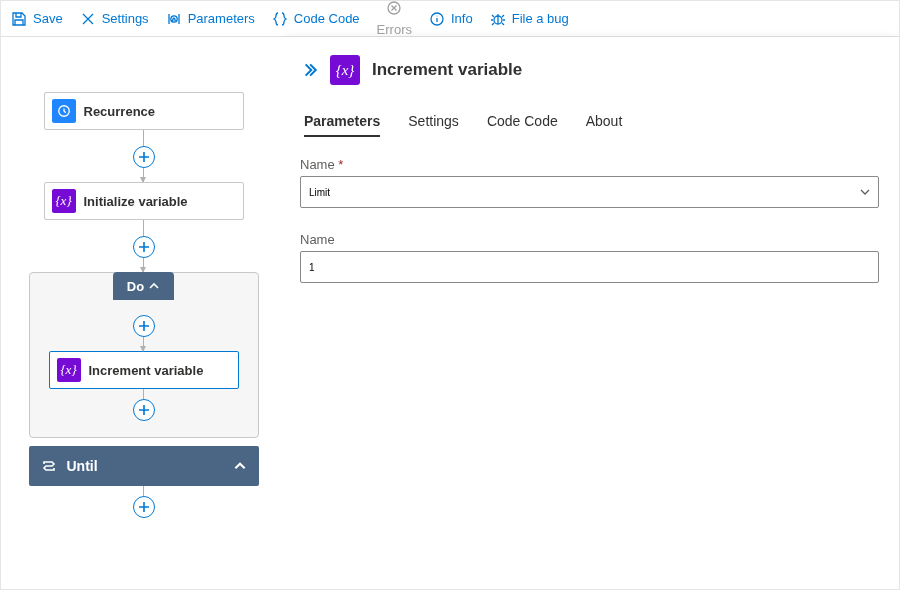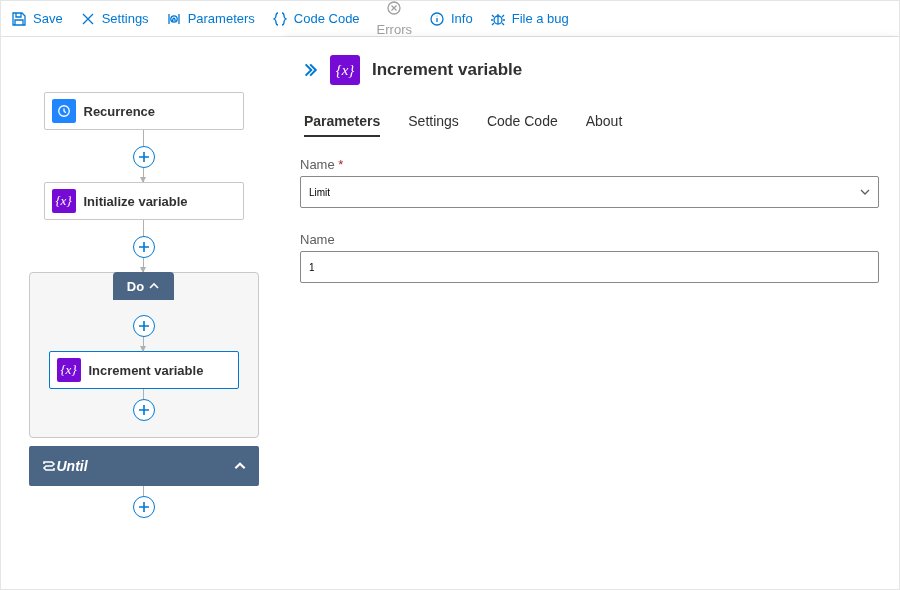--- a/index.html
+++ b/index.html
@@ -31,21 +31,21 @@
   .arrow { width:1px; height:14px; background:#b0b0b0; position:relative; }
   .arrow::after { content:""; position:absolute; bottom:-1px; left:-3px; width:0; height:0; border-left:3.5px solid transparent; border-right:3.5px solid transparent; border-top:6px solid #b0b0b0; }
   .add-btn { width:22px; height:22px; border:1px solid #0078d4; border-radius:50%; background:#fff; color:#0078d4; display:flex; align-items:center; justify-content:center; cursor:pointer; }
   .add-btn svg { width:12px; height:12px; stroke:#0078d4; stroke-width:1.6; }
 
   .do-tab { background:#4b6584; color:#fff; height:28px; border-radius:4px 4px 0 0; display:flex; align-items:center; gap:4px; padding:0 14px; font-weight:600; font-size:13px; }
   .do-box { border:1px solid #c8c8c8; border-radius:4px; width:230px; background:#f6f6f6; display:flex; flex-direction:column; align-items:center; padding:0 0 16px 0; position:relative; }
   .do-box .do-tab { border-radius:4px 4px 0 0; position:relative; top:-1px; }
 
   .until-bar { width:230px; height:40px; background:#4b6584; color:#fff; border-radius:2px; display:flex; align-items:center; padding:0 12px; justify-content:space-between; font-weight:600; font-size:14px; }
-  .until-left { display:flex; align-items:flex-end; gap:0;font-style:italic; }
+  .until-left { display:flex; align-items:flex-end; gap:10px; }
 
   
   .panel-header { display:flex; align-items:center; gap:12px; margin-bottom:28px; }
   .collapse-btn { color:#0078d4; cursor:pointer; display:flex; }
   .panel-icon { width:30px; height:30px; background:#770bd6; border-radius:3px; display:flex; align-items:center; justify-content:center; color:#fff; }
   .panel-title { font-size:17px; font-weight:600; }
 
   .tabs { display:flex; gap:28px; margin-left:4px; margin-bottom:20px; font-size:14px; }
   .tab { color:#323130; cursor:pointer; padding-bottom:6px; }
   .tab.active { font-weight:600; border-bottom:2px solid #323130; }

